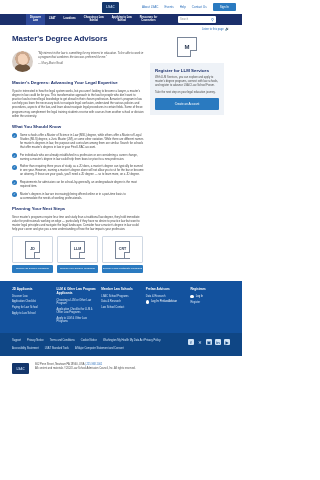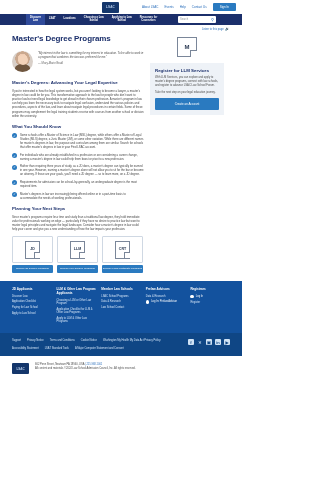--- a/index.html
+++ b/index.html
@@ -216,21 +216,21 @@
   </div>
 
   <div class="breadcrumb">
     <span>Listen to this page</span>
     <span class="bc-icon">🔊</span>
   </div>
 
   <div class="content">
 
     <div class="col-main">
-      <h1 class="page-title">Master's Degree Programs</h1>
+      <h1 class="page-title">Master's Degree Advisors</h1>
 
       <div class="testimonial">
         <div class="avatar"></div>
         <div class="quote">
           <span>“My interest in the law is something for my interest in education. To be able to work in a program that combines the two was preferred for me.”</span>
           <span class="attrib">— Mary-Marie Bradl</span>
         </div>
       </div>
 
       <h2 class="sec">Master's Degrees: Advancing Your Legal Expertise</h2>

